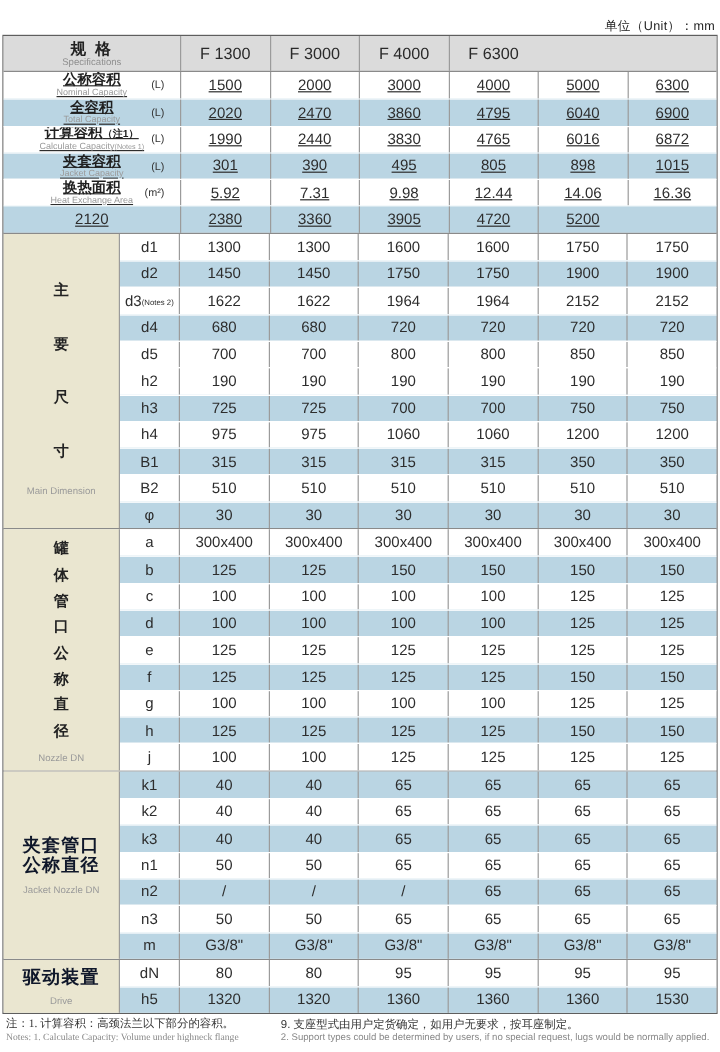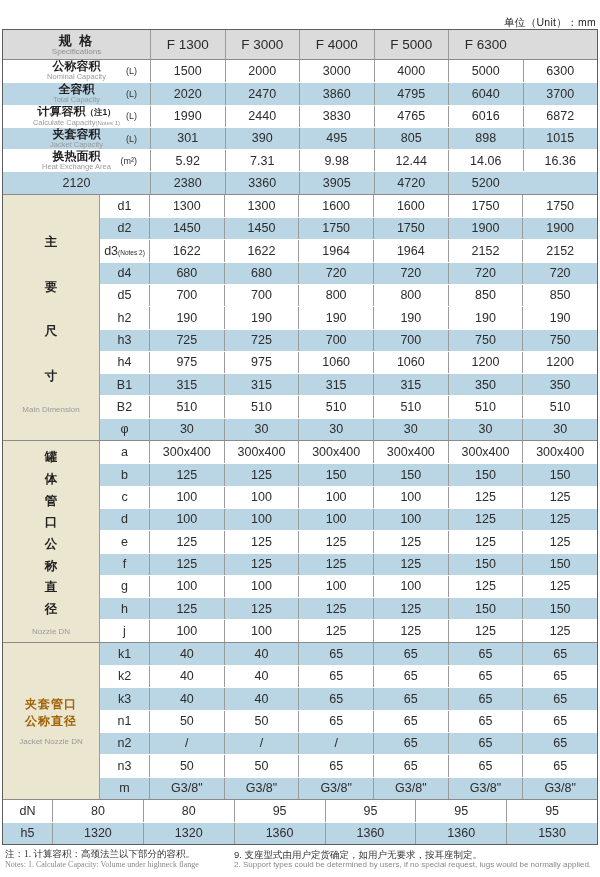--- a/index.html
+++ b/index.html
@@ -33,21 +33,21 @@
   .header-cell:first-child { border-left:none; }
   .spec-zh { font-size:13px; font-weight:bold; color:#222; line-height:13px; letter-spacing:2px; }
   .spec-en { font-size:8px; color:#8f8f8f; line-height:9px; }
   .model-cell { font-size:13.5px; color:#2a2a2a; }
 
   
   .data-row { height:22.3px; display:grid; border-top:1.5px solid #fff; }
   .data-row.first { border-top:none; }
   .row-white { background:#fff; }
   .row-blue  { background:var(--stripe-blue); }
-  .cap-row   { grid-template-columns:147px repeat(6,1fr); }
+  .cap-row   { grid-template-columns:147px repeat(6,1fr);text-decoration:underline; }
   .sec-row   { grid-template-columns:49px repeat(6,1fr); }
   .cell {
     display:flex; align-items:center; justify-content:center;
     font-size:12.5px; color:#2d2d2d; border-left:1px solid var(--border-gray);
     line-height:1; overflow:hidden;
   }
   .cap-row .cell:first-child, .sec-row .cell:first-child { border-left:none; }
 
   
   .cap-label { position:relative; flex-direction:column; }
@@ -66,21 +66,21 @@
   
   .section { display:flex; border-top:1px solid #8a8a8a; }
   .section-label {
     width:97px; background:var(--section-tan); border-right:1px solid var(--border-gray);
     display:flex; flex-direction:column; align-items:center; justify-content:center;
   }
   .section-rows { flex:1; display:flex; flex-direction:column; }
   .section-label .zh-char { font-size:12.5px; font-weight:bold; color:#222; line-height:1; }
   .section-label.v-spread .zh-char { margin:16px 0; }
   .section-label.v-tight  .zh-char { margin:4.6px 0; }
-  .section-label .zh-line { font-size:12px; font-weight:bold; color:#a16207; line-height:17px; letter-spacing:1px; }
+  .section-label .zh-line { font-size:15px; font-weight:bold; color:#0f172a; line-height:17px; letter-spacing:1px; }
   .section-label .en-label { font-size:8px; color:#9a9a9a; line-height:9px; margin-top:7px; text-align:left; }
 
   
   .notes { display:flex; padding:4px 2px 0 3px; }
   .note-col { display:flex; flex-direction:column; }
   .note-col-1 { width:229px;font-family:Liberation Serif, serif; }
   .note-col-2 { flex:1; }
   .note-zh { font-size:9.5px; color:#333; line-height:11px; white-space:nowrap; }
   .note-en { font-size:8px; color:#888; line-height:10px; white-space:nowrap; }
 </style>
@@ -95,21 +95,20 @@
 
     <div class="header-row">
       <div class="header-cell">
         <div class="spec-zh">规 格</div>
         <div class="spec-en">Specifications</div>
       </div>
 
     <div class="header-cell model-cell">F 1300</div>
         <div class="header-cell model-cell">F 3000</div>
         <div class="header-cell model-cell">F 4000</div>
-        <div class="header-cell model-cell">F 5000</div>
         <div class="header-cell model-cell">F 6300</div>
       </div>
 
     <div id="capacity-body">
         <div class="data-row cap-row row-white first">
           <div class="cell cap-label">
             <div class="zh">公称容积</div>
             <div class="en">Nominal Capacity</div>
             <span class="unit">(L)</span>
           </div>
@@ -124,21 +123,21 @@
           <div class="cell cap-label">
             <div class="zh">全容积</div>
             <div class="en">Total Capacity</div>
             <span class="unit">(L)</span>
           </div>
           <div class="cell">2020</div>
           <div class="cell">2470</div>
           <div class="cell">3860</div>
           <div class="cell">4795</div>
           <div class="cell">6040</div>
-          <div class="cell">3700</div>
+          <div class="cell">6900</div>
         </div>
         <div class="data-row cap-row row-white">
           <div class="cell cap-label">
             <div class="zh">计算容积<span class="zh-note">（注1）</span></div>
             <div class="en">Calculate Capacity<span class="en-note">(Notes 1)</span></div>
             <span class="unit">(L)</span>
           </div>
           <div class="cell">1990</div>
           <div class="cell">2440</div>
           <div class="cell">3830</div>
@@ -455,20 +454,24 @@
               <div class="cell">G3/8"</div>
               <div class="cell">G3/8"</div>
               <div class="cell">G3/8"</div>
               <div class="cell">G3/8"</div>
               <div class="cell">G3/8"</div>
               <div class="cell">G3/8"</div>
             </div>
           </div>
         </div>
         <div class="section">
+          <div class="section-label stacked">
+            <div class="zh-line">驱动装置</div>
+            <div class="en-label">Drive</div>
+          </div>
           <div class="section-rows">
             <div class="data-row sec-row row-white first">
               <div class="cell param-cell">dN</div>
               <div class="cell">80</div>
               <div class="cell">80</div>
               <div class="cell">95</div>
               <div class="cell">95</div>
               <div class="cell">95</div>
               <div class="cell">95</div>
             </div>

